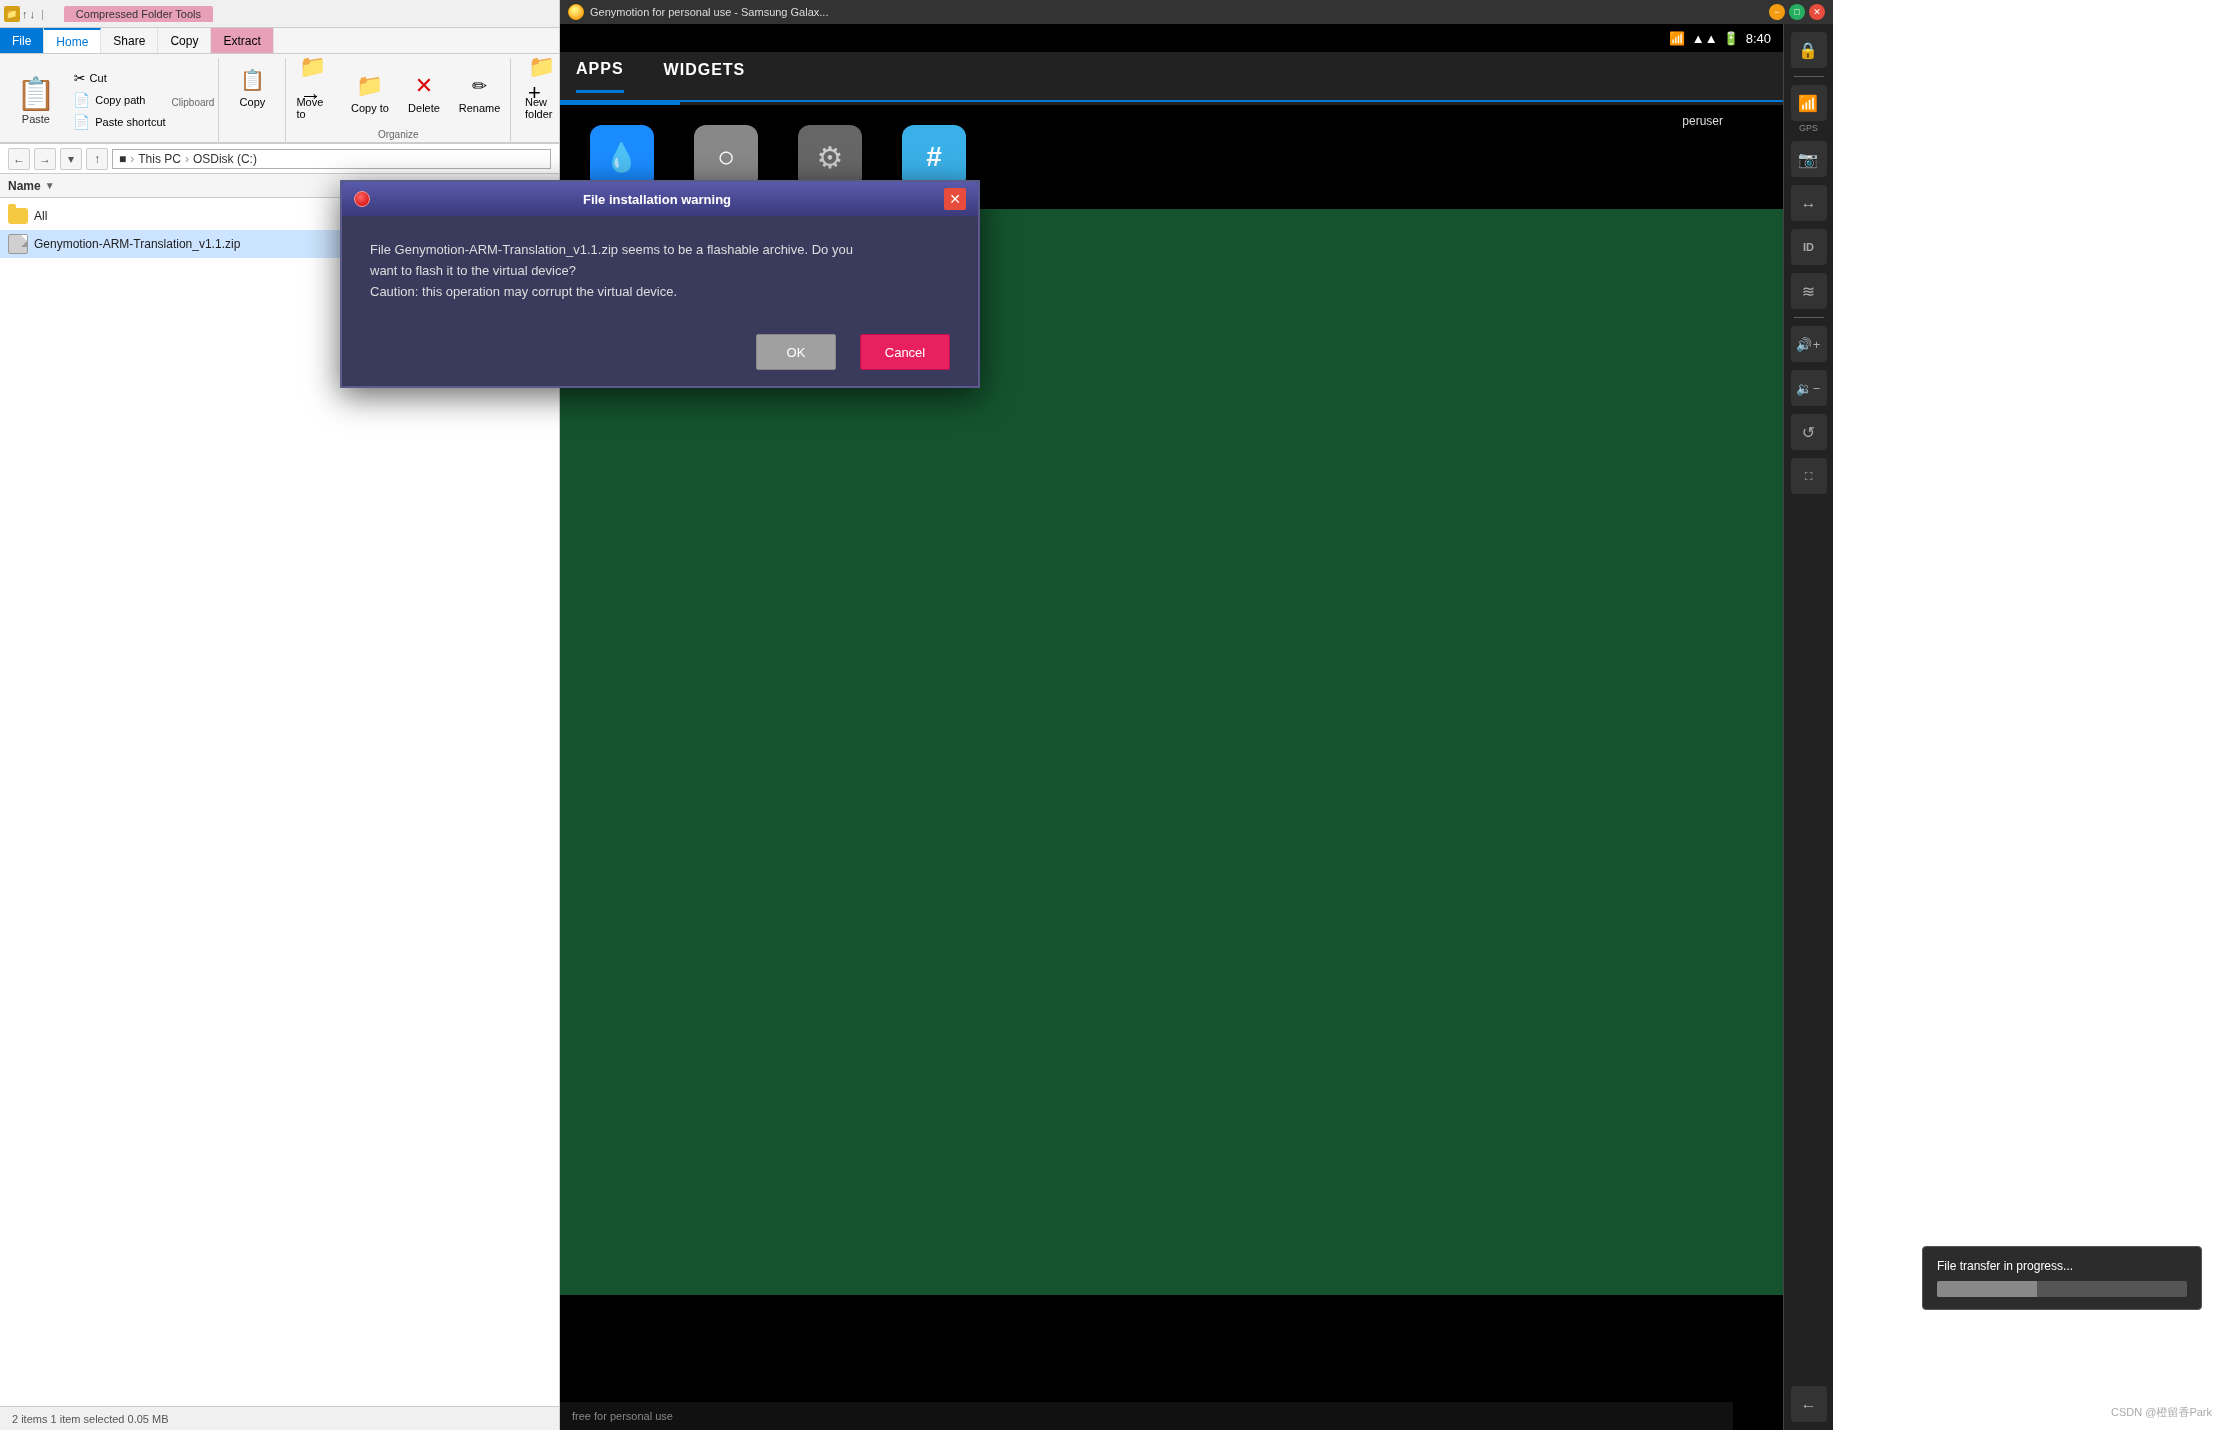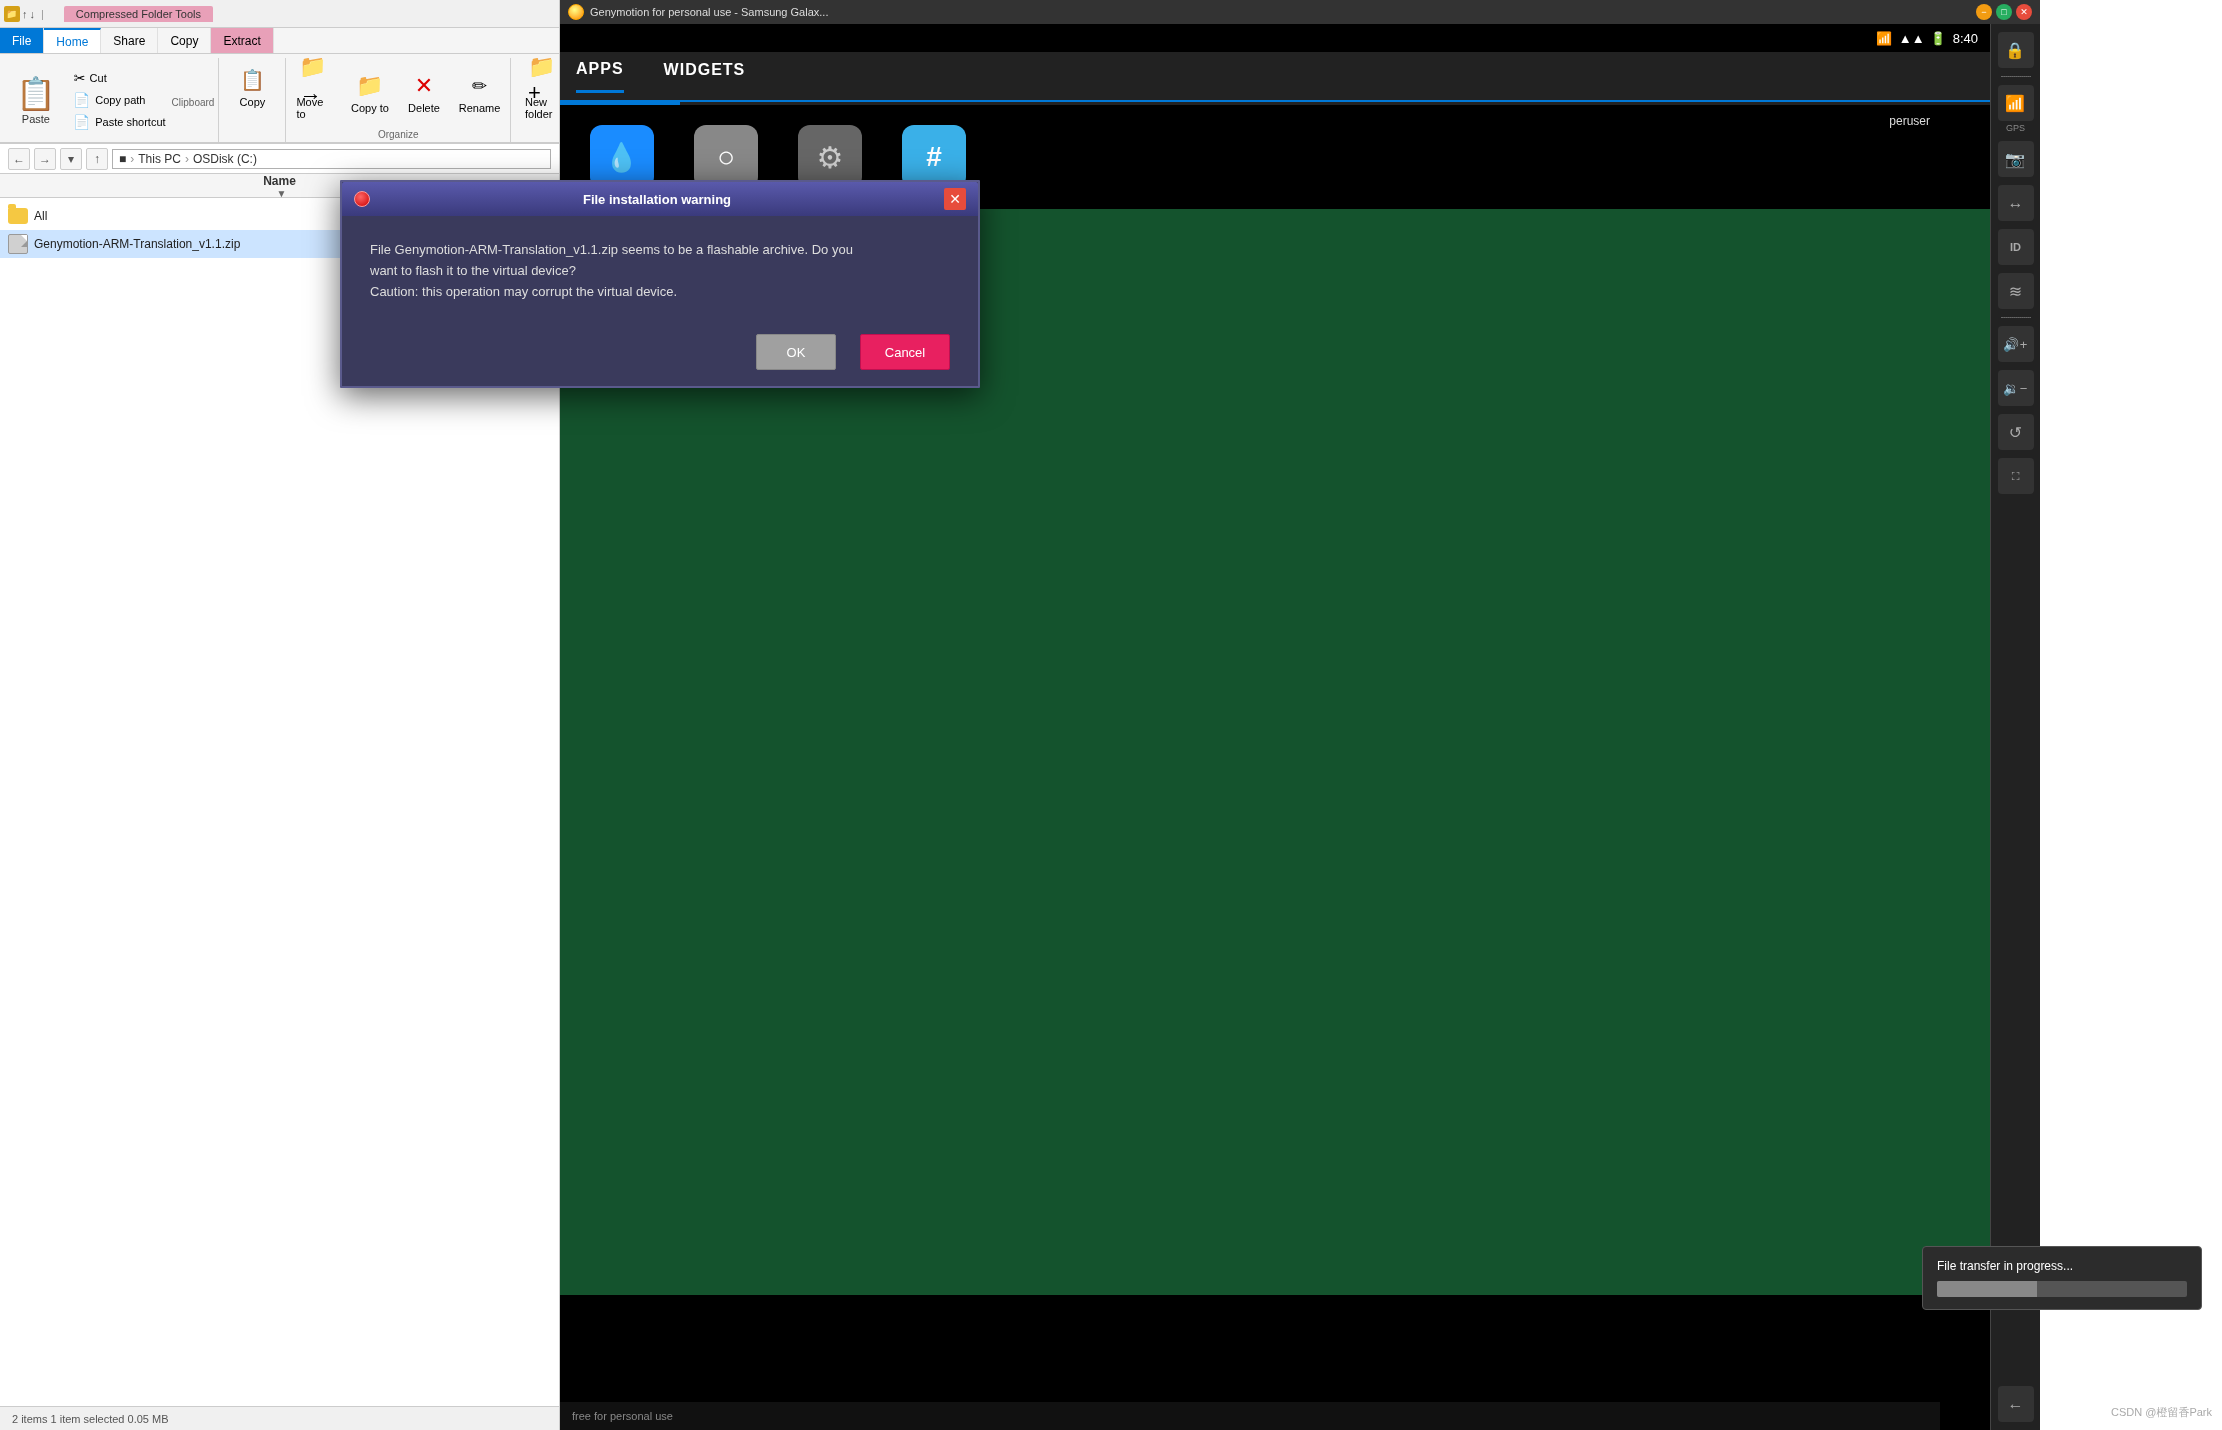--- a/index.html
+++ b/index.html
@@ -212,21 +212,20 @@
     .col-header {
       height: 24px;
       background: #f5f5f5;
       border-bottom: 1px solid #ccc;
       display: flex;
       align-items: center;
       padding: 0 8px;
       font-size: 12px;
       font-weight: 600;
       color: #333;
-      flex-direction: column;
     }
     .sort-arrow {
       font-size: 10px;
       color: #666;
       margin-left: 4px;
     }
 
     
     .file-list {
       flex: 1;
@@ -286,21 +285,21 @@
       padding: 0 12px;
       font-size: 11px;
       color: #555;
     }
 
     
     .emulator {
       position: absolute;
       top: 0;
       left: 560px;
-      width: 1480px;
+      width: 1273px;
       height: 1430px;
       background: #000;
     }
     .emulator-titlebar {
       height: 24px;
       background: #333;
       display: flex;
       align-items: center;
       justify-content: space-between;
       padding: 0 8px;

